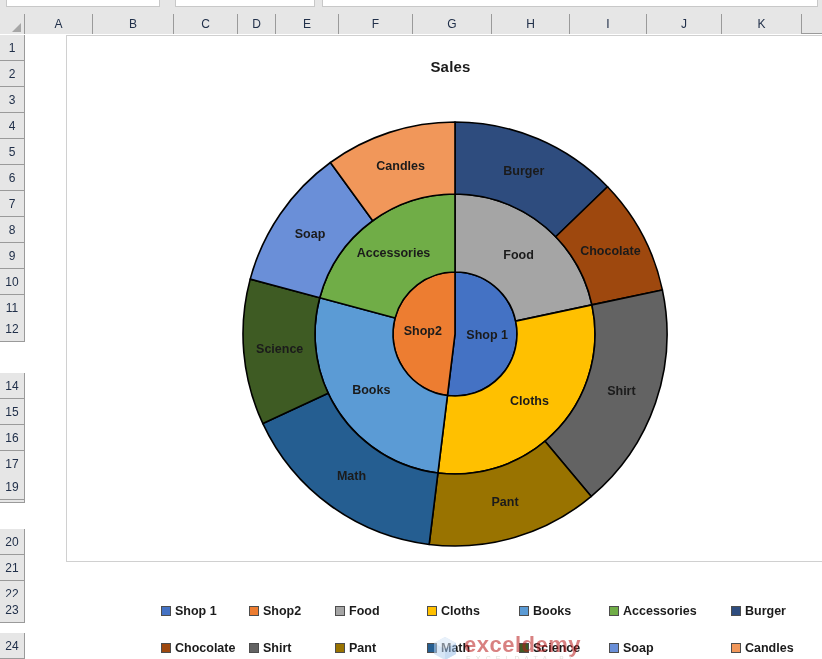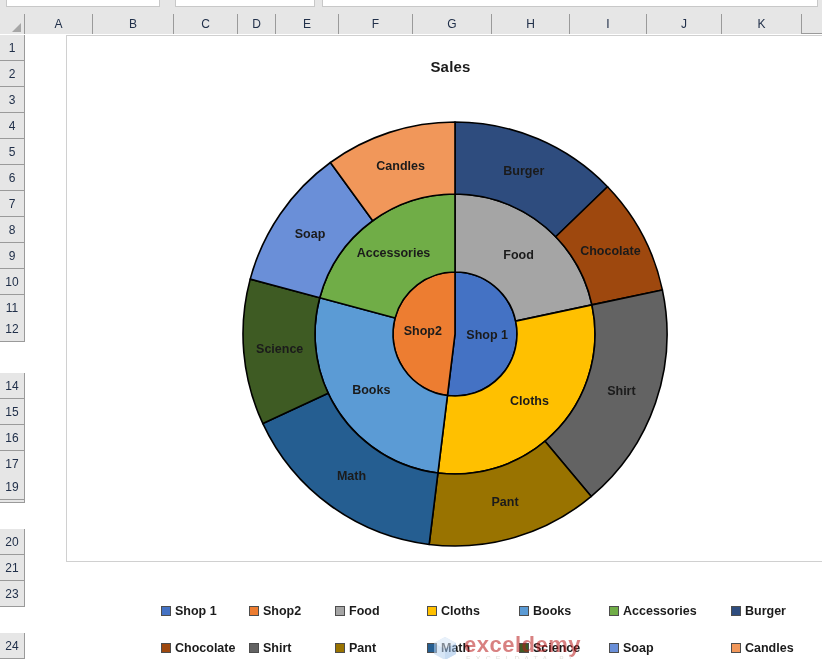--- a/index.html
+++ b/index.html
@@ -165,21 +165,21 @@
       <div class="row-head" style="top: 347px; margin-top: 29px;">13</div>
       <div class="row-head" style="top: 373px;">14</div>
       <div class="row-head" style="top: 399px;">15</div>
       <div class="row-head" style="top: 425px;">16</div>
       <div class="row-head" style="top: 451px;">17</div>
       <div class="row-head" style="top: 477px;">18</div>
       <div class="row-head" style="top: 474px;">19</div>
       <div class="row-head" style="top: 529px;">20</div>
       <div class="row-head" style="top: 555px;">21</div>
       <div class="row-head" style="top: 581px; text-decoration: underline;">22</div>
-      <div class="row-head" style="top: 581px; text-align: right;">23</div>
+      <div class="row-head" style="top: 597px; text-align: right;">23</div>
       <div class="row-head" style="top: 633px;">24</div>
     </div>
 
   <div class="grid-area">
     <div class="chart-object">
 
       <div class="chart-title">Sales</div>
 
       <div class="sunburst-wrap">
         <svg id="sunburst-svg" width="440" height="440" viewBox="0 0 440 440">

